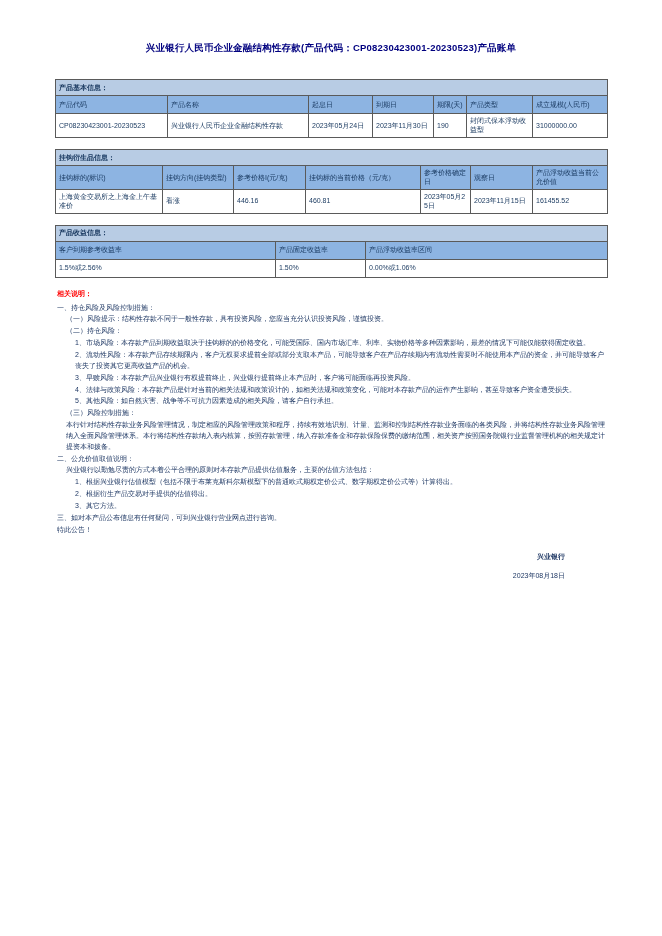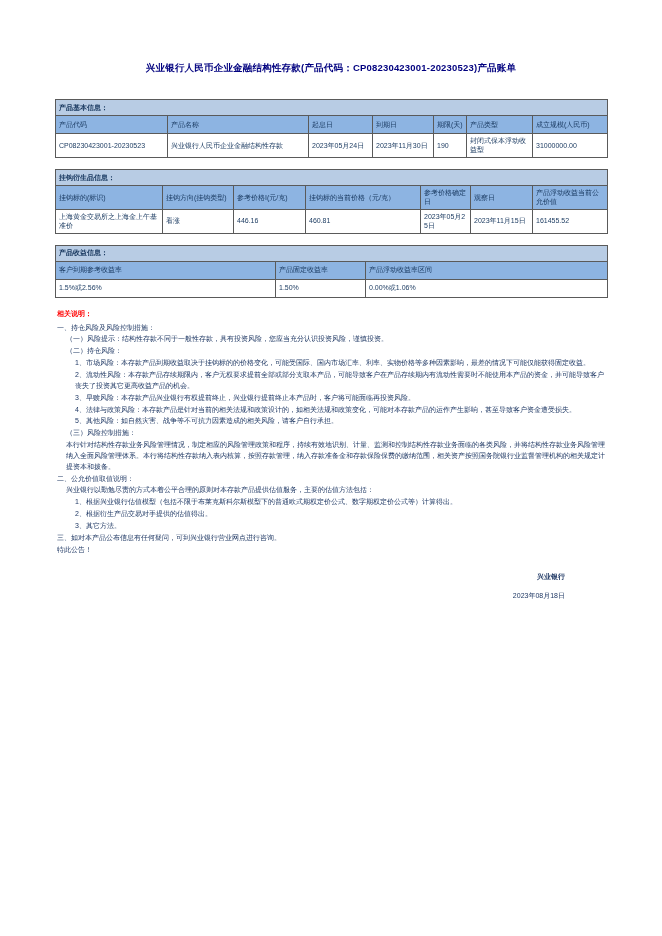--- a/index.html
+++ b/index.html
@@ -1,19 +1,19 @@
 <!DOCTYPE html>
 <html><head>
 <meta charset="utf-8">
 <style>
   html,body { margin:0; padding:0; background:#e8e8e8; }
   .page {
     width:662px; height:936px; margin:0 auto; background:#ffffff;
     font-family:"Liberation Sans","DejaVu Sans",sans-serif;
-    box-sizing:border-box; padding:58px 55px 0 55px; overflow:hidden;
+    box-sizing:border-box; padding:38px 55px 0 55px; overflow:hidden;
     position:relative;
   }
   .title {
     text-align:center; font-size:9.5px; color:#00007f; font-weight:bold;
     margin:4px 0 24px 0; letter-spacing:0.2px;
   }
   table { width:552px; border-collapse:collapse; table-layout:fixed; margin-bottom:11px; }
   td {
     border:1px solid #5a5a5a; font-size:7px; padding:2px 3px;
     color:#17375E; word-break:break-all; vertical-align:middle; line-height:1.35;

